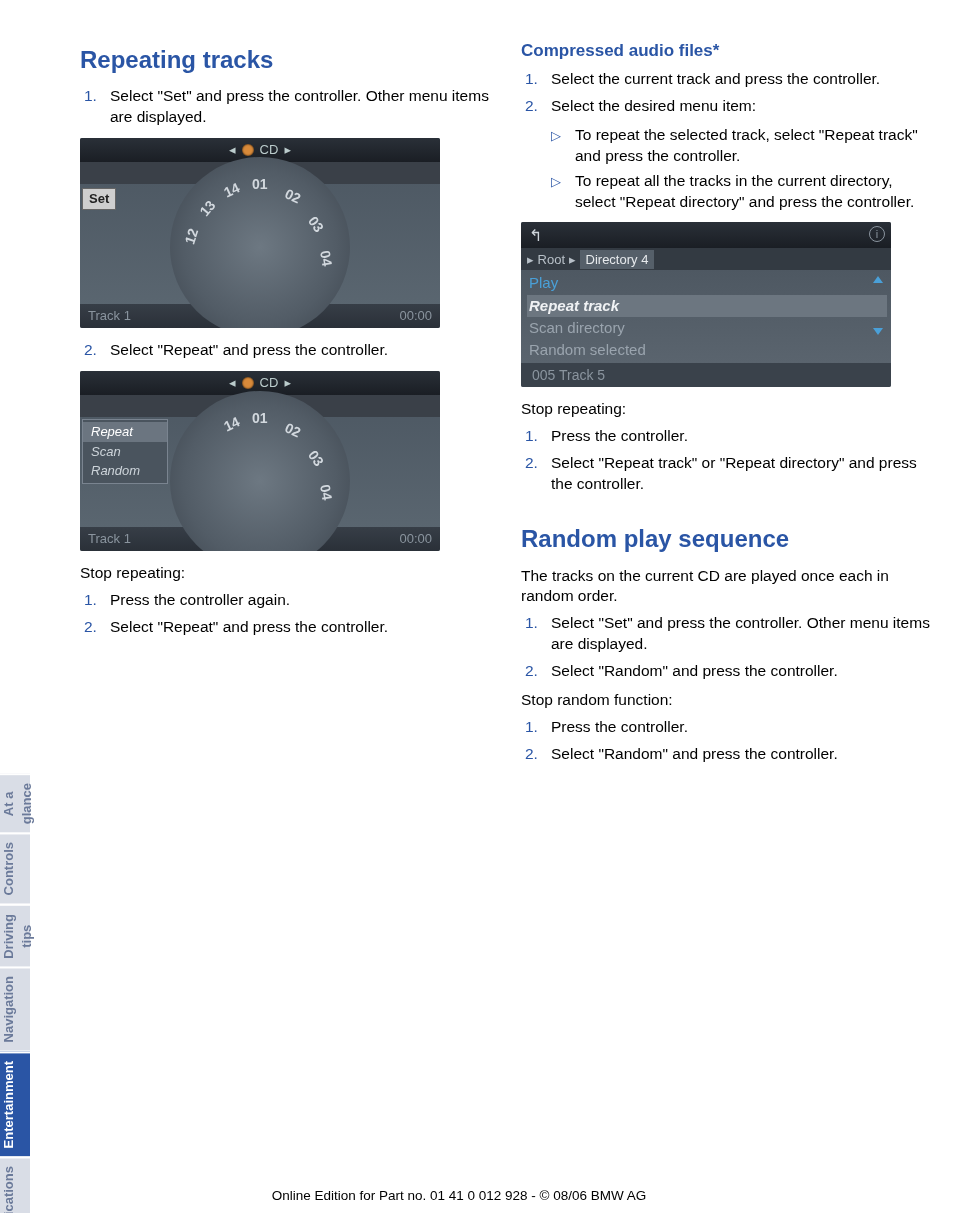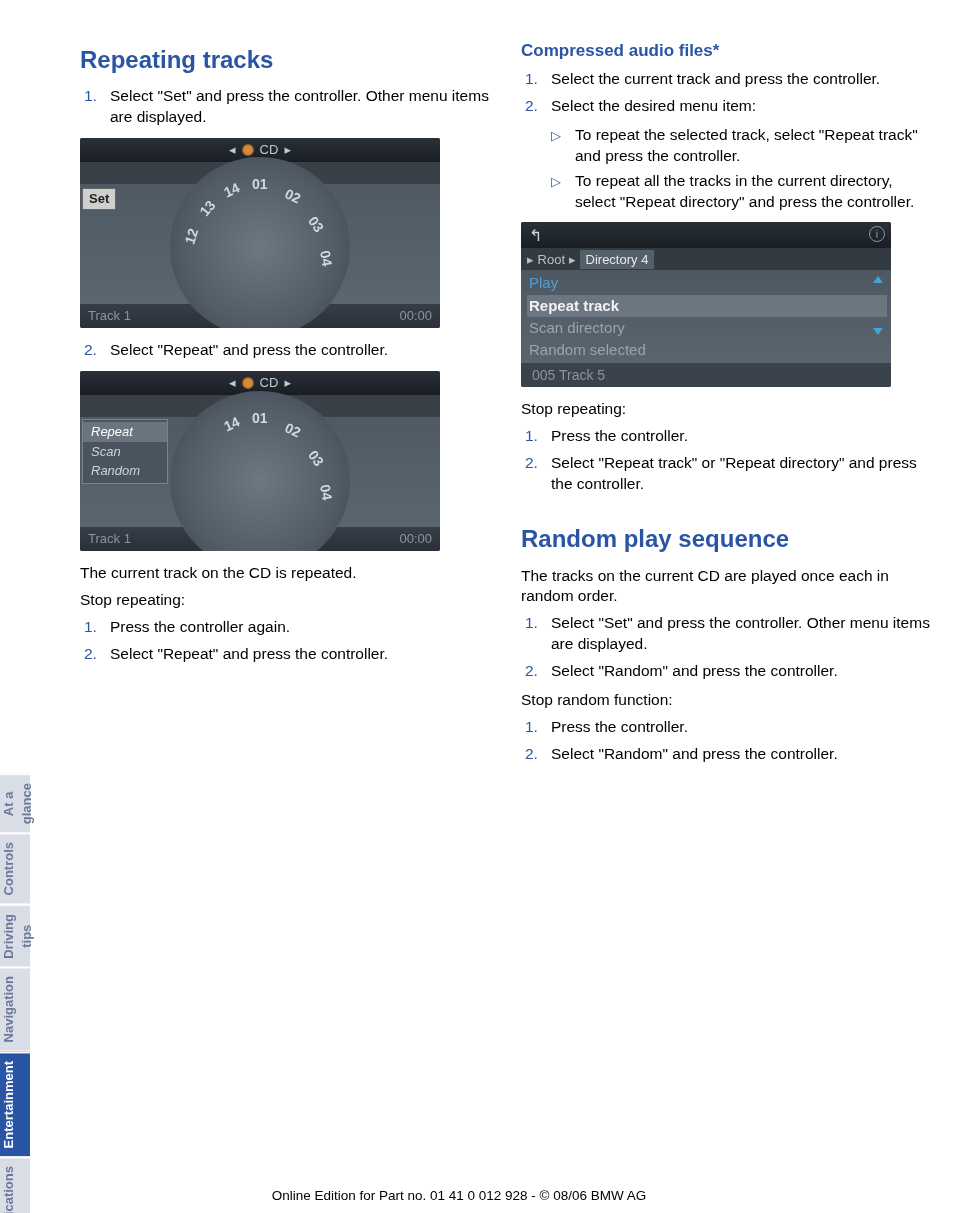--- a/index.html
+++ b/index.html
@@ -132,21 +132,21 @@
   .menu-box .mitem { padding:1px 8px;font-style:italic; }
   .menu-box .mitem.sel { background:#6b7580; color:#fff;}
 
   
   .scr3 .scr-top { justify-content:flex-start; padding-left:8px; height:26px;}
   .scr3 .crumb { height:22px; background:#333a42; display:flex; align-items:center; padding-left:6px; color:#b8c0c8; font-size:13px; gap:4px;}
   .scr3 .crumb .sel { background:#555f69; color:#e6e9ec; padding:1px 6px;}
   .scr3 .list { background: linear-gradient(#4e5862,#5a646e); padding:2px 4px 2px 6px;}
   .scr3 .list .row { padding:1px 2px; color:#9aa4ae; font-size:15px;}
   .scr3 .list .row.play { color:#4aa0d8;}
-  .scr3 .list .row.hl { background:#6c7680; color:#f0f2f4; font-weight:bold;}
+  .scr3 .list .row.hl { background:#6c7680; color:#f0f2f4; font-weight:bold;font-style:italic;}
   .scr3 .foot3 { height:24px; background:#3a424b; color:#8a949e; font-size:14px; display:flex; align-items:center; padding-left:11px;}
   .arrow-up, .arrow-down {
     position:absolute; right:8px; width:0;height:0;
     border-left:5px solid transparent; border-right:5px solid transparent;
   }
   .arrow-up { top:6px; border-bottom:7px solid #4aa0d8;}
   .arrow-down { bottom:28px; border-top:7px solid #4aa0d8;}
   .corner-i {
     position:absolute; right:6px; top:4px; width:16px;height:16px;border:1px solid #8a949e;border-radius:50%;
     color:#8a949e;font-size:11px; text-align:center; line-height:14px;
@@ -247,21 +247,20 @@
               <span class="dial-num" style="left:54px;top:24px;transform:rotate(-25deg)">14</span>
             </div>
           </div>
           <div class="scr-foot">
             <span>Track 1</span>
             <span>00:00</span>
           </div>
         </div>
       </div>
 
-      <p class="para">The current track on the CD is repeated.</p>
       <p class="para">Stop repeating:</p>
       <ol class="numlist">
         <li>
           <span class="num">1.</span>
           <span class="txt">Press the controller again.</span>
         </li>
         <li>
           <span class="num">2.</span>
           <span class="txt">Select "Repeat" and press the controller.</span>
         </li>

